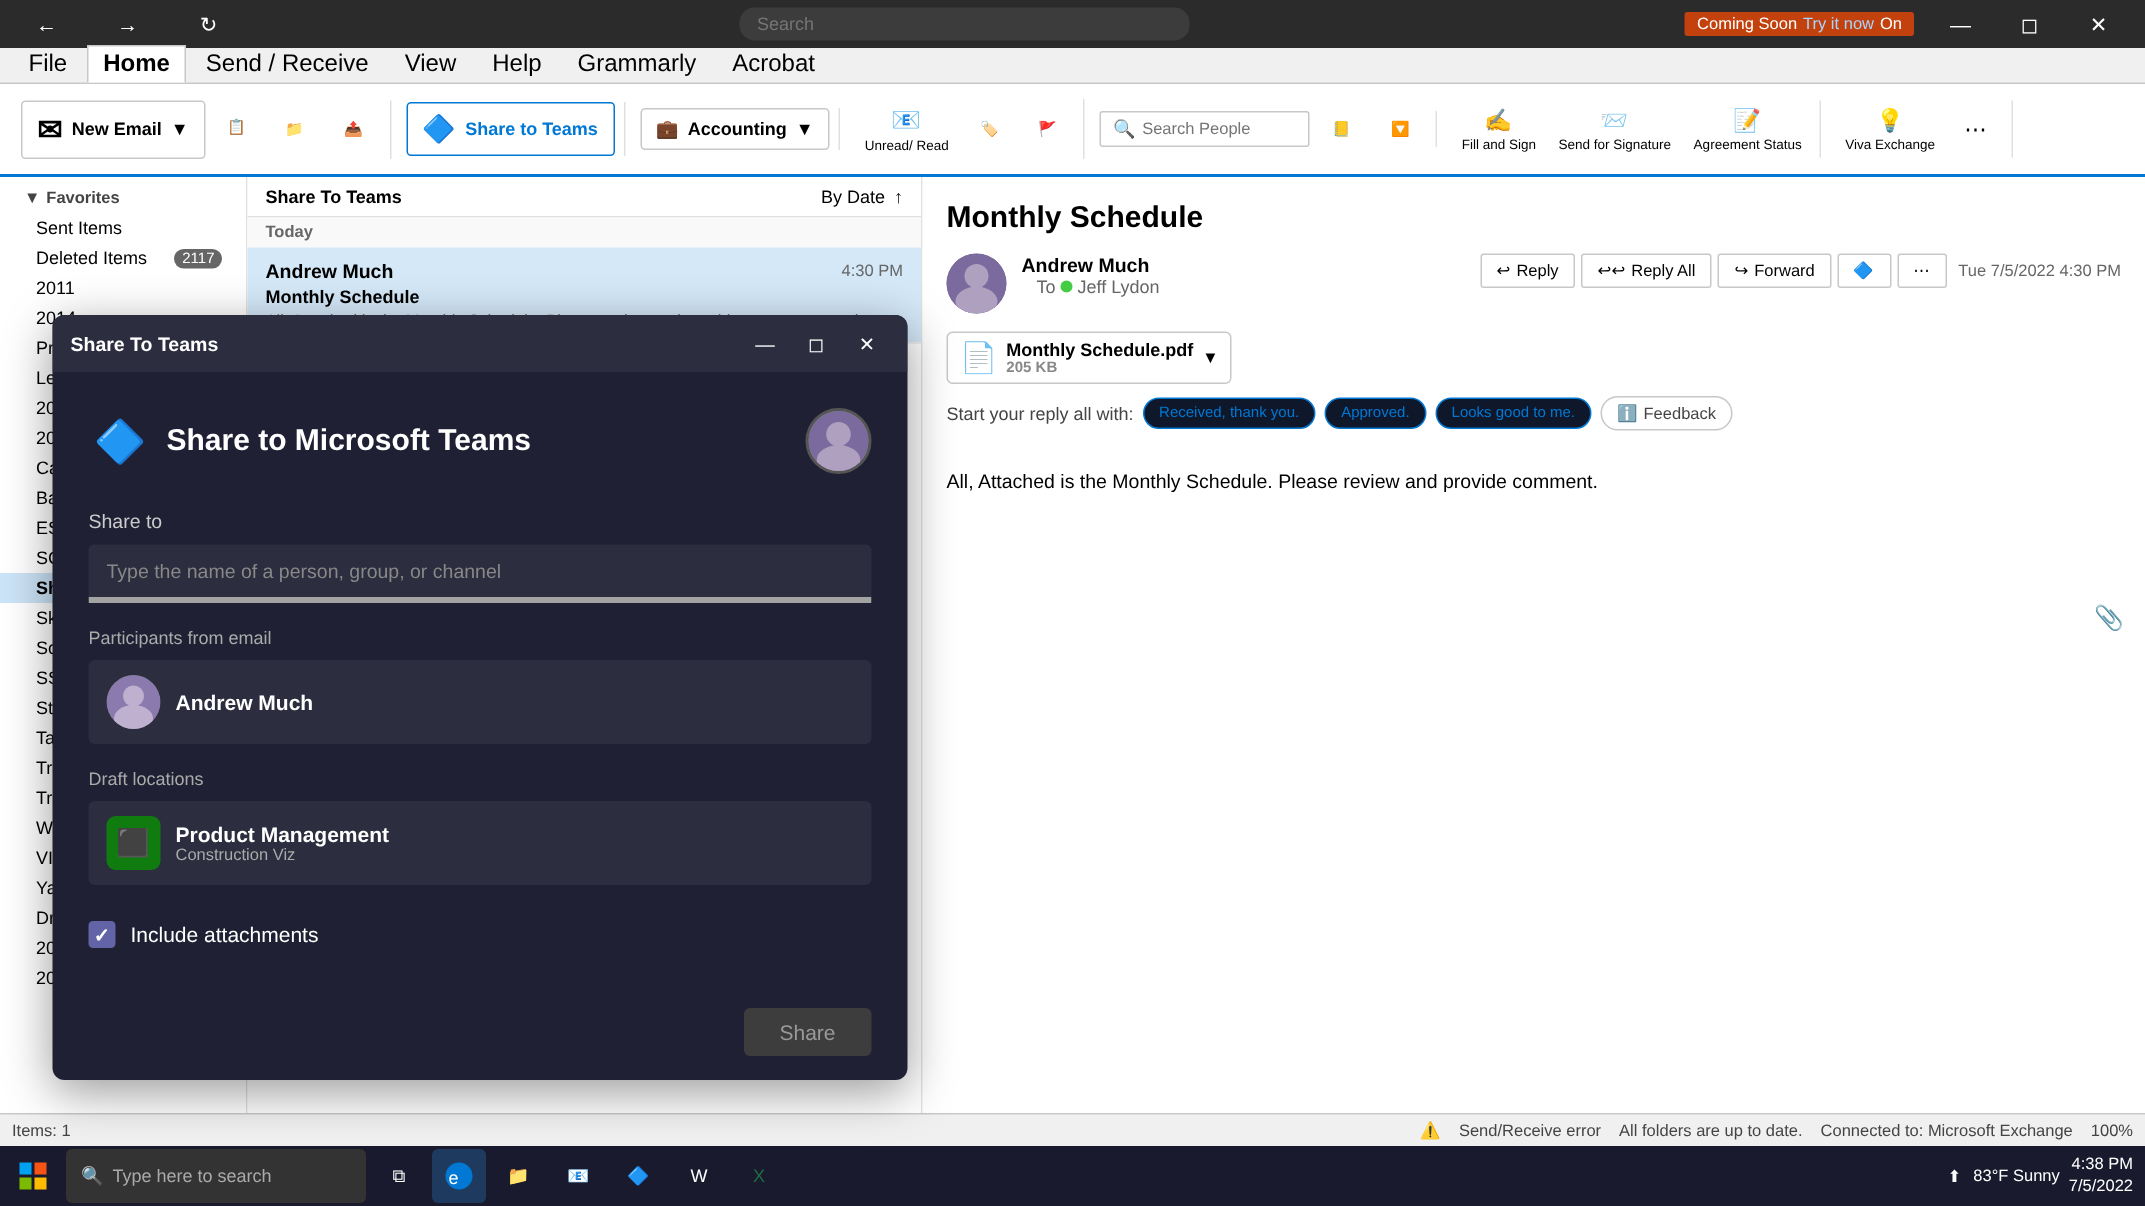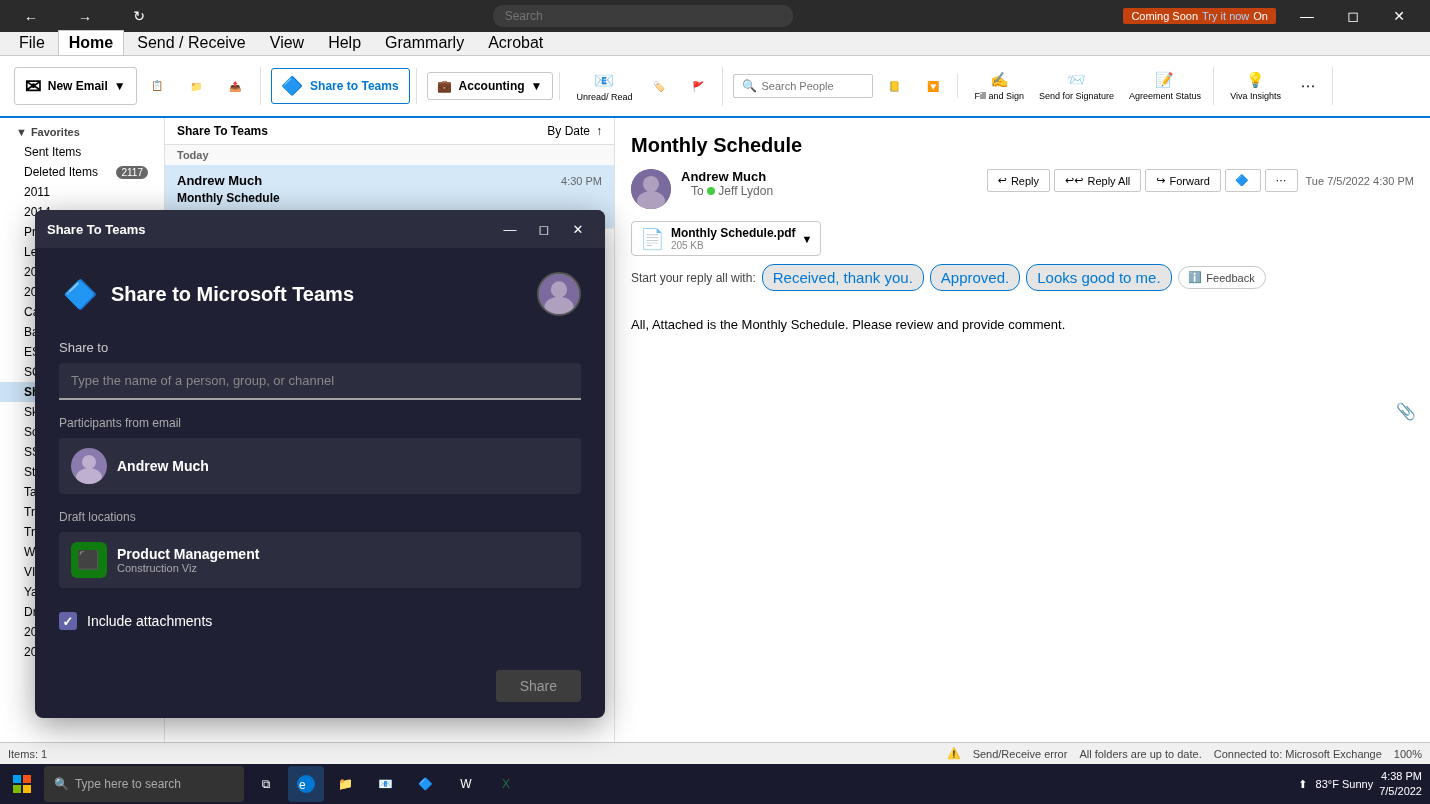--- a/index.html
+++ b/index.html
@@ -133,24 +133,24 @@
     }
     .reading-date { font-size: 11px; color: #666; }
     .attachment-pill {
       display: flex; align-items: center; gap: 6px;
       border: 1px solid #c8c8c8; border-radius: 4px; padding: 4px 8px;
       background: white; cursor: pointer; font-size: 11px; width: fit-content; margin: 8px 0;
     }
     .attachment-icon { font-size: 20px; color: #cc0000; }
     .attachment-info { display: flex; flex-direction: column; }
     .attachment-name { font-size: 12px; font-weight: 600; }
-    .attachment-size { font-size: 10px; color: #888; }
+    .attachment-size { font-size: 10px; color: #888; font-weight: bold; }
     .quick-reply-btn {
       padding: 4px 10px; border: 1px solid #0078d4; border-radius: 12px;
-      color: #0078d4; background: #e5e5e5; cursor: pointer; font-size: 15px;
+      color: #0078d4; background: #0f172a; cursor: pointer; font-size: 10px;
     }
     .feedback-btn {
       padding: 4px 10px; border: 1px solid #c8c8c8; border-radius: 12px;
       color: #444; background: white; cursor: pointer; font-size: 11px; display: flex; align-items: center; gap: 4px;
     }
     .reading-body { padding: 16px; font-size: 13px; line-height: 1.6; }
 
     
     .status-bar {
       height: 22px; background: #f0f0f0; border-top: 1px solid #c8c8c8;
@@ -178,21 +178,21 @@
     .modal-branding { display: flex; align-items: center; gap: 12px; }
     .teams-logo { width: 40px; height: 40px; display: flex; align-items: center; justify-content: center; }
     .modal-heading { font-size: 20px; font-weight: 600; color: white; }
     .user-avatar-modal {
       width: 44px; height: 44px; border-radius: 50%; background: #888;
       display: flex; align-items: center; justify-content: center; font-size: 18px;
       overflow: hidden; border: 2px solid #555;
     }
     .share-to-label { font-size: 13px; color: #ccc; margin-bottom: 8px; }
     .share-input {
-      width: 100%; background: #2c2d3e; border: none; border-bottom: 2px solid #a3a3a3;
+      width: 100%; background: #2c2d3e; border: none; border-bottom: 4px solid #a3a3a3;
       color: white; padding: 10px 12px; font-size: 13px; outline: none; border-radius: 4px 4px 0 0;
     }
     .share-input::placeholder { color: #888; }
     .section-label { font-size: 12px; color: #aaa; margin: 16px 0 8px; }
     .participant-item {
       display: flex; align-items: center; gap: 10px; padding: 10px 12px;
       background: #2c2d3e; border-radius: 4px; cursor: pointer;
     }
     .participant-avatar {
       width: 36px; height: 36px; border-radius: 50%; background: #666;
@@ -325,21 +325,21 @@
       <span style="font-size:9px;">Send for Signature</span>
     </button>
     <button class="ribbon-btn">
       <span style="font-size:15px;">📝</span>
       <span style="font-size:9px;">Agreement Status</span>
     </button>
   </div>
   <div class="ribbon-group">
     <button class="ribbon-btn">
       <span style="font-size:15px;">💡</span>
-      <span style="font-size:9px;">Viva Insights</span>
+      <span style="font-size:9px;">Viva Exchange</span>
     </button>
     <button class="ribbon-btn">
       <span style="font-size:15px;">⋯</span>
     </button>
   </div>
 </div>
 
 <div class="main-layout">
 
   <div class="sidebar">

